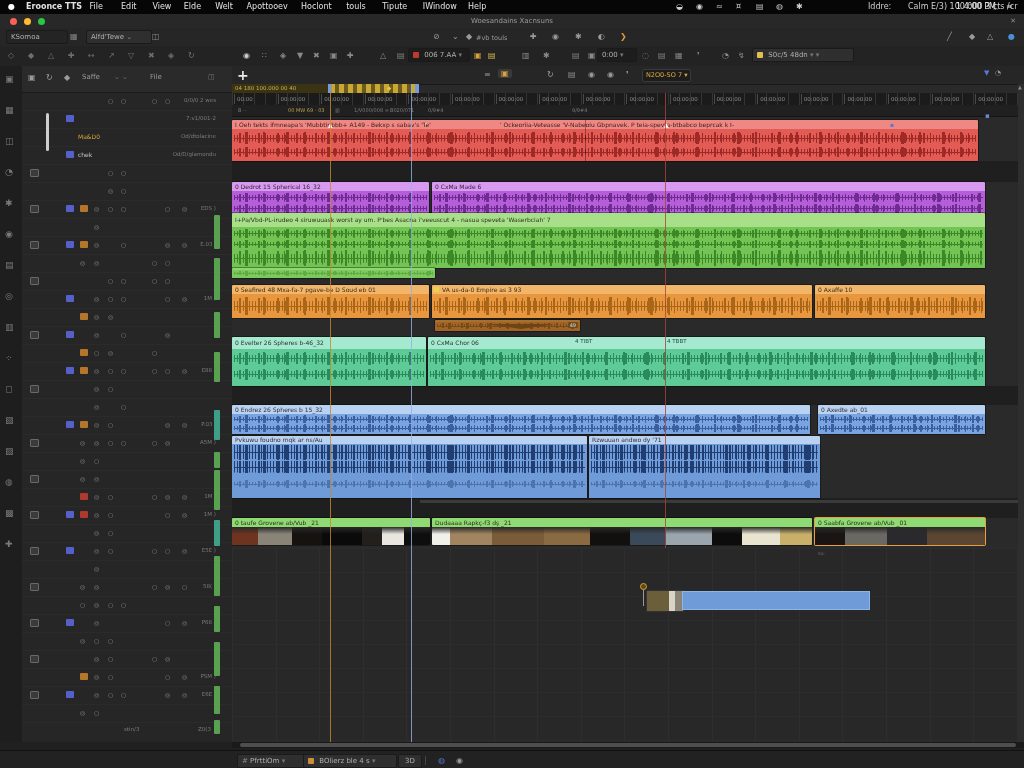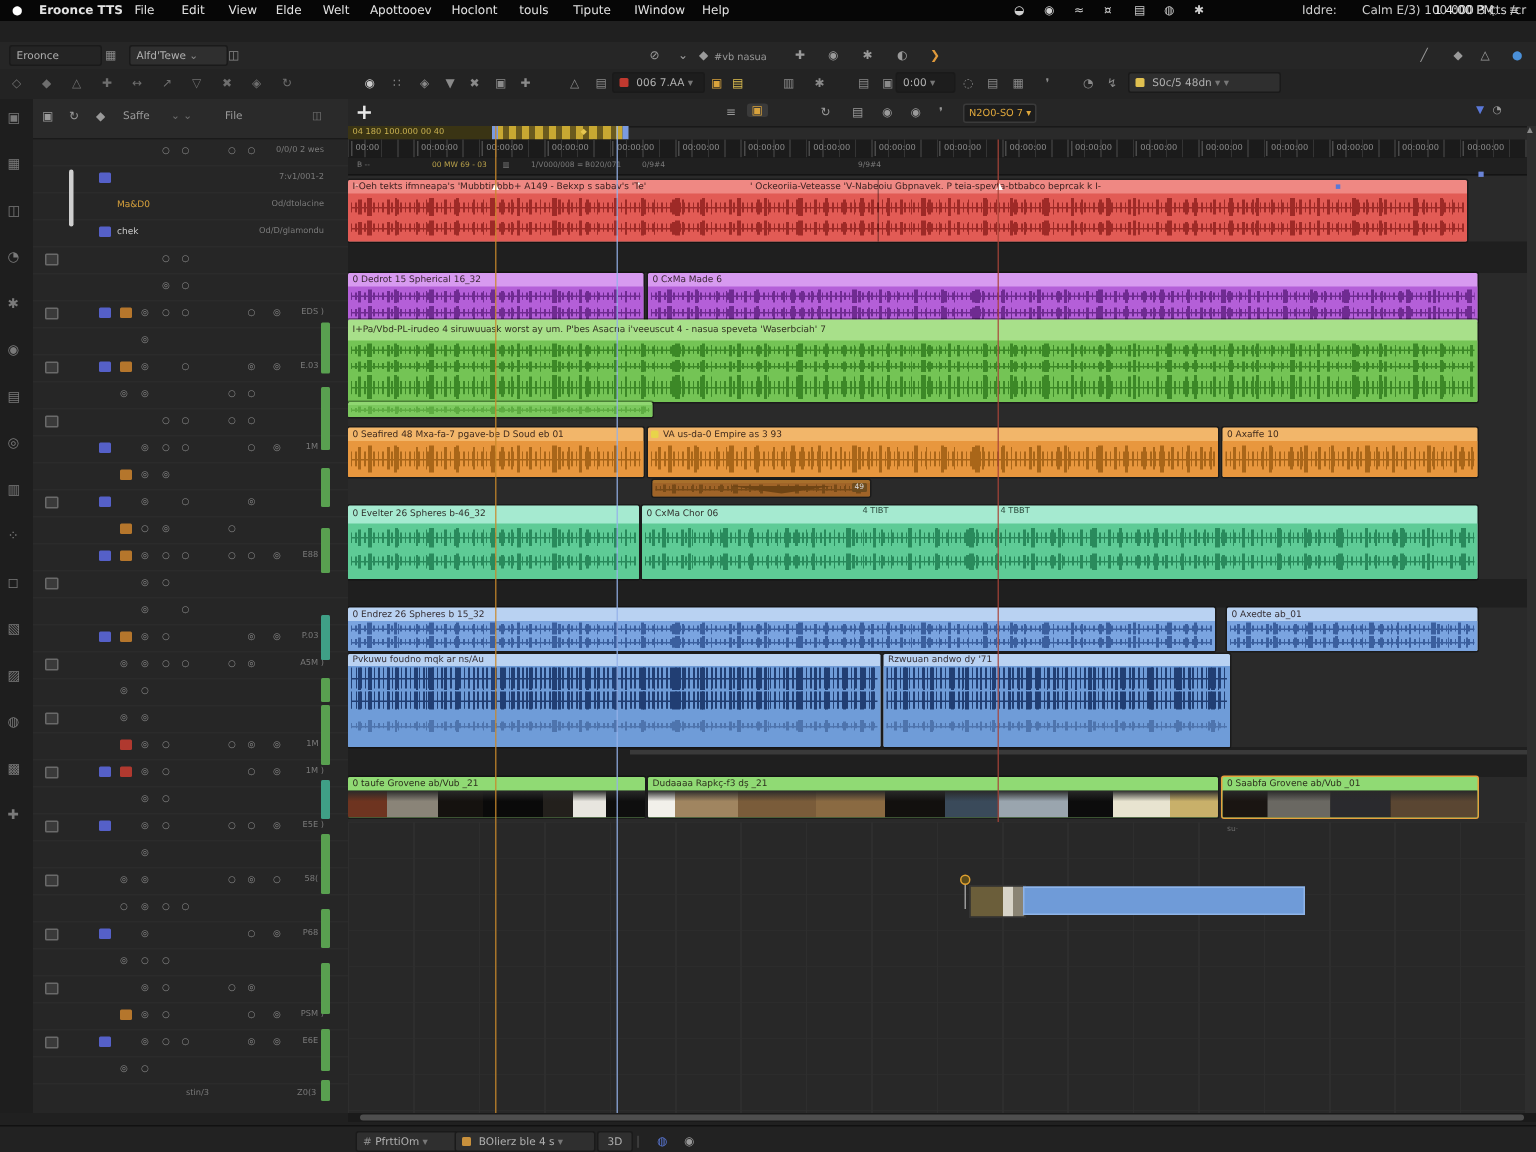--- a/index.html
+++ b/index.html
@@ -79,30 +79,37 @@
     <span id="menu-items"><span class="mitem" style="left: 26px; font-weight: bold;">Eroonce TTS</span><span class="mitem" style="left: 89.6px; font-weight: normal;">File</span><span class="mitem" style="left: 121px; font-weight: normal;">Edit</span><span class="mitem" style="left: 152.4px; font-weight: normal;">View</span><span class="mitem" style="left: 183.8px; font-weight: normal;">Elde</span><span class="mitem" style="left: 215.2px; font-weight: normal;">Welt</span><span class="mitem" style="left: 246.6px; font-weight: normal;">Apottooev</span><span class="mitem" style="left: 301px; font-weight: normal;">Hoclont</span><span class="mitem" style="left: 346.2px; font-weight: normal;">touls</span><span class="mitem" style="left: 382.2px; font-weight: normal;">Tipute</span><span class="mitem" style="left: 422.8px; font-weight: normal;">IWindow</span><span class="mitem" style="left: 468px; font-weight: normal;">Help</span></span>
     <span id="menu-status"><span class="mitem" style="left: 676px; color: rgb(207, 207, 207);">◒</span><span class="mitem" style="left: 696px; color: rgb(207, 207, 207);">◉</span><span class="mitem" style="left: 716px; color: rgb(207, 207, 207);">≈</span><span class="mitem" style="left: 736px; color: rgb(207, 207, 207);">¤</span><span class="mitem" style="left: 756px; color: rgb(207, 207, 207);">▤</span><span class="mitem" style="left: 776px; color: rgb(207, 207, 207);">◍</span><span class="mitem" style="left: 796px; color: rgb(207, 207, 207);">✱</span></span>
     <span class="mitem" style="left:908px;color:#cfcfcf;">Calm E/3)  100 000 3 cts /cr</span>
     <span class="mitem" style="left:868px;color:#cfcfcf;">Iddre:</span>
     
     <span class="mitem" style="left:956px;color:#e8e8e8;">1 4:00 PM</span>
     <span class="mitem" style="left:992px;color:#cfcfcf;">◌</span>
     <span class="mitem" style="left:1006px;color:#cfcfcf;">≡</span>
   </div>
 
+  <div id="titlebar" class="abs">
+    <span class="tl-btn" style="left:10px;background:#ff5f57;"></span>
+    <span class="tl-btn" style="left:24px;background:#febc2e;"></span>
+    <span class="tl-btn" style="left:38px;background:#28c840;"></span>
+    <span id="win-title">Woesandains Xacnsuns</span>
+    <span style="position:absolute;right:8px;top:0;font-size:7px;line-height:14px;color:#8a8a8a;">✕</span>
+  </div>
 
   <div id="toolbar1" class="abs">
-    <span class="chip" style="left:6px;width:52px;background:#242424;">Eroonce</span>
+    <span class="chip" style="left:6px;width:52px;background:#242424;">KSomoa</span>
     <span class="icon" style="left:70px;top:4px;">▦</span>
     <span class="chip" style="left:86px;width:56px;">
       <span>Alfd'Tewe</span>
       <span style="color:#8a8a8a;">⌄</span>
     </span>
     <span class="icon" style="left:152px;top:4px;">◫</span>
-    <span class="icon" style="left:476px;top:5px;font-size:6.5px;color:#9a9a9a;">#vb nasua</span>
+    <span class="icon" style="left:476px;top:5px;font-size:6.5px;color:#9a9a9a;">#vb touls</span>
     <span id="tb1-icons"><div style="position: absolute; left: 433px; top: 4px; font-size: 8px; color: rgb(154, 154, 154);">⊘</div><div style="position: absolute; left: 452px; top: 4px; font-size: 8px; color: rgb(154, 154, 154);">⌄</div><div style="position: absolute; left: 466px; top: 4px; font-size: 8px; color: rgb(154, 154, 154);">◆</div><div style="position: absolute; left: 530px; top: 4px; font-size: 8px; color: rgb(154, 154, 154);">✚</div><div style="position: absolute; left: 552px; top: 4px; font-size: 8px; color: rgb(154, 154, 154);">◉</div><div style="position: absolute; left: 575px; top: 4px; font-size: 8px; color: rgb(154, 154, 154);">✱</div><div style="position: absolute; left: 598px; top: 4px; font-size: 8px; color: rgb(154, 154, 154);">◐</div><div style="position: absolute; left: 620px; top: 4px; font-size: 8px; color: rgb(224, 154, 60);">❯</div><div style="position: absolute; left: 947px; top: 4px; font-size: 8px; color: rgb(154, 154, 154);">╱</div><div style="position: absolute; left: 969px; top: 4px; font-size: 8px; color: rgb(154, 154, 154);">◆</div><div style="position: absolute; left: 987px; top: 4px; font-size: 8px; color: rgb(154, 154, 154);">△</div><div style="position: absolute; left: 1008px; top: 4px; font-size: 8px; color: rgb(74, 144, 217);">●</div></span>
   </div>
 
   <div id="toolbar2" class="abs">
     <span id="tb2-tools"><div style="position: absolute; left: 8px; top: 5px; font-size: 8px; color: rgb(110, 110, 110);">◇</div><div style="position: absolute; left: 28px; top: 5px; font-size: 8px; color: rgb(110, 110, 110);">◆</div><div style="position: absolute; left: 48px; top: 5px; font-size: 8px; color: rgb(110, 110, 110);">△</div><div style="position: absolute; left: 68px; top: 5px; font-size: 8px; color: rgb(110, 110, 110);">✚</div><div style="position: absolute; left: 88px; top: 5px; font-size: 8px; color: rgb(110, 110, 110);">↔</div><div style="position: absolute; left: 108px; top: 5px; font-size: 8px; color: rgb(110, 110, 110);">↗</div><div style="position: absolute; left: 128px; top: 5px; font-size: 8px; color: rgb(110, 110, 110);">▽</div><div style="position: absolute; left: 148px; top: 5px; font-size: 8px; color: rgb(110, 110, 110);">✖</div><div style="position: absolute; left: 168px; top: 5px; font-size: 8px; color: rgb(110, 110, 110);">◈</div><div style="position: absolute; left: 188px; top: 5px; font-size: 8px; color: rgb(110, 110, 110);">↻</div></span>
     <span id="tb2-icons"><div style="position: absolute; left: 243px; top: 5px; font-size: 8px; color: rgb(204, 204, 204);">◉</div><div style="position: absolute; left: 262px; top: 5px; font-size: 8px; color: rgb(138, 138, 138);">∷</div><div style="position: absolute; left: 280px; top: 5px; font-size: 8px; color: rgb(138, 138, 138);">◈</div><div style="position: absolute; left: 297px; top: 5px; font-size: 8px; color: rgb(138, 138, 138);">▼</div><div style="position: absolute; left: 313px; top: 5px; font-size: 8px; color: rgb(138, 138, 138);">✖</div><div style="position: absolute; left: 330px; top: 5px; font-size: 8px; color: rgb(138, 138, 138);">▣</div><div style="position: absolute; left: 347px; top: 5px; font-size: 8px; color: rgb(138, 138, 138);">✚</div><div style="position: absolute; left: 380px; top: 5px; font-size: 8px; color: rgb(138, 138, 138);">△</div><div style="position: absolute; left: 397px; top: 5px; font-size: 8px; color: rgb(138, 138, 138);">▤</div><div style="position: absolute; left: 458px; top: 5px; font-size: 8px; color: rgb(138, 138, 138);">○</div><div style="position: absolute; left: 474px; top: 5px; font-size: 8px; color: rgb(216, 162, 60);">▣</div><div style="position: absolute; left: 488px; top: 5px; font-size: 8px; color: rgb(224, 192, 80);">▤</div><div style="position: absolute; left: 522px; top: 5px; font-size: 8px; color: rgb(138, 138, 138);">▥</div><div style="position: absolute; left: 543px; top: 5px; font-size: 8px; color: rgb(138, 138, 138);">✱</div><div style="position: absolute; left: 572px; top: 5px; font-size: 8px; color: rgb(138, 138, 138);">▤</div><div style="position: absolute; left: 588px; top: 5px; font-size: 8px; color: rgb(138, 138, 138);">▣</div><div style="position: absolute; left: 642px; top: 5px; font-size: 8px; color: rgb(138, 138, 138);">◌</div><div style="position: absolute; left: 658px; top: 5px; font-size: 8px; color: rgb(138, 138, 138);">▤</div><div style="position: absolute; left: 675px; top: 5px; font-size: 8px; color: rgb(138, 138, 138);">▦</div><div style="position: absolute; left: 697px; top: 5px; font-size: 8px; color: rgb(138, 138, 138);">❜</div><div style="position: absolute; left: 722px; top: 5px; font-size: 8px; color: rgb(138, 138, 138);">◔</div><div style="position: absolute; left: 738px; top: 5px; font-size: 8px; color: rgb(138, 138, 138);">↯</div></span>
     <span class="chip" style="left:408px;width:52px;background:#1d1d1d;">
       <span class="sq" style="background:#c0392f;"></span>
       <span>006 7.AA</span>
       <span style="color:#777;"> ▾</span>

